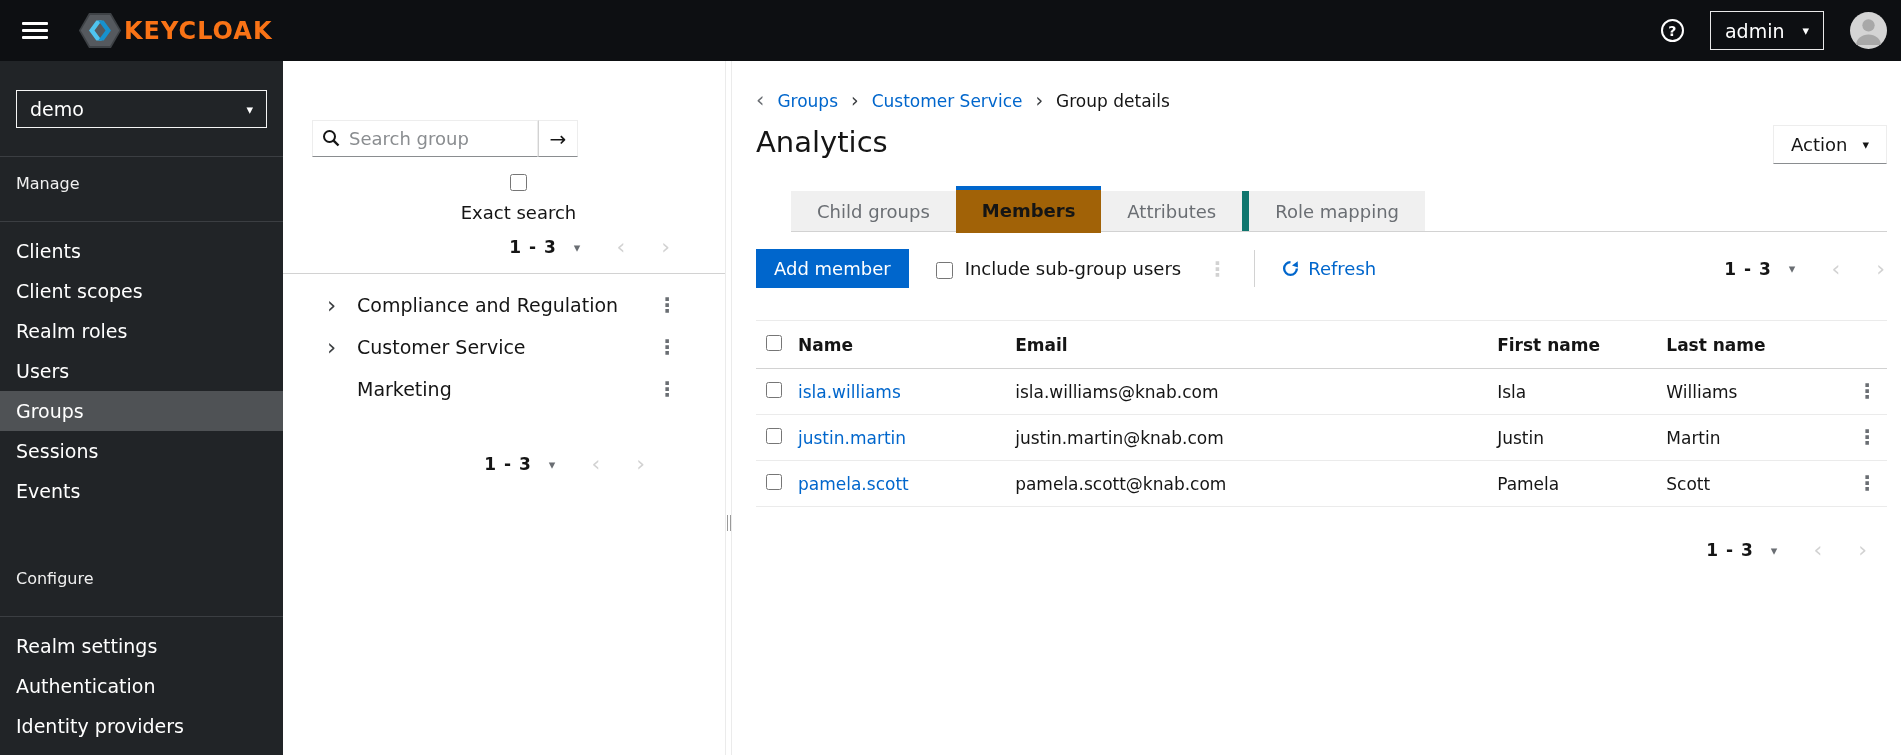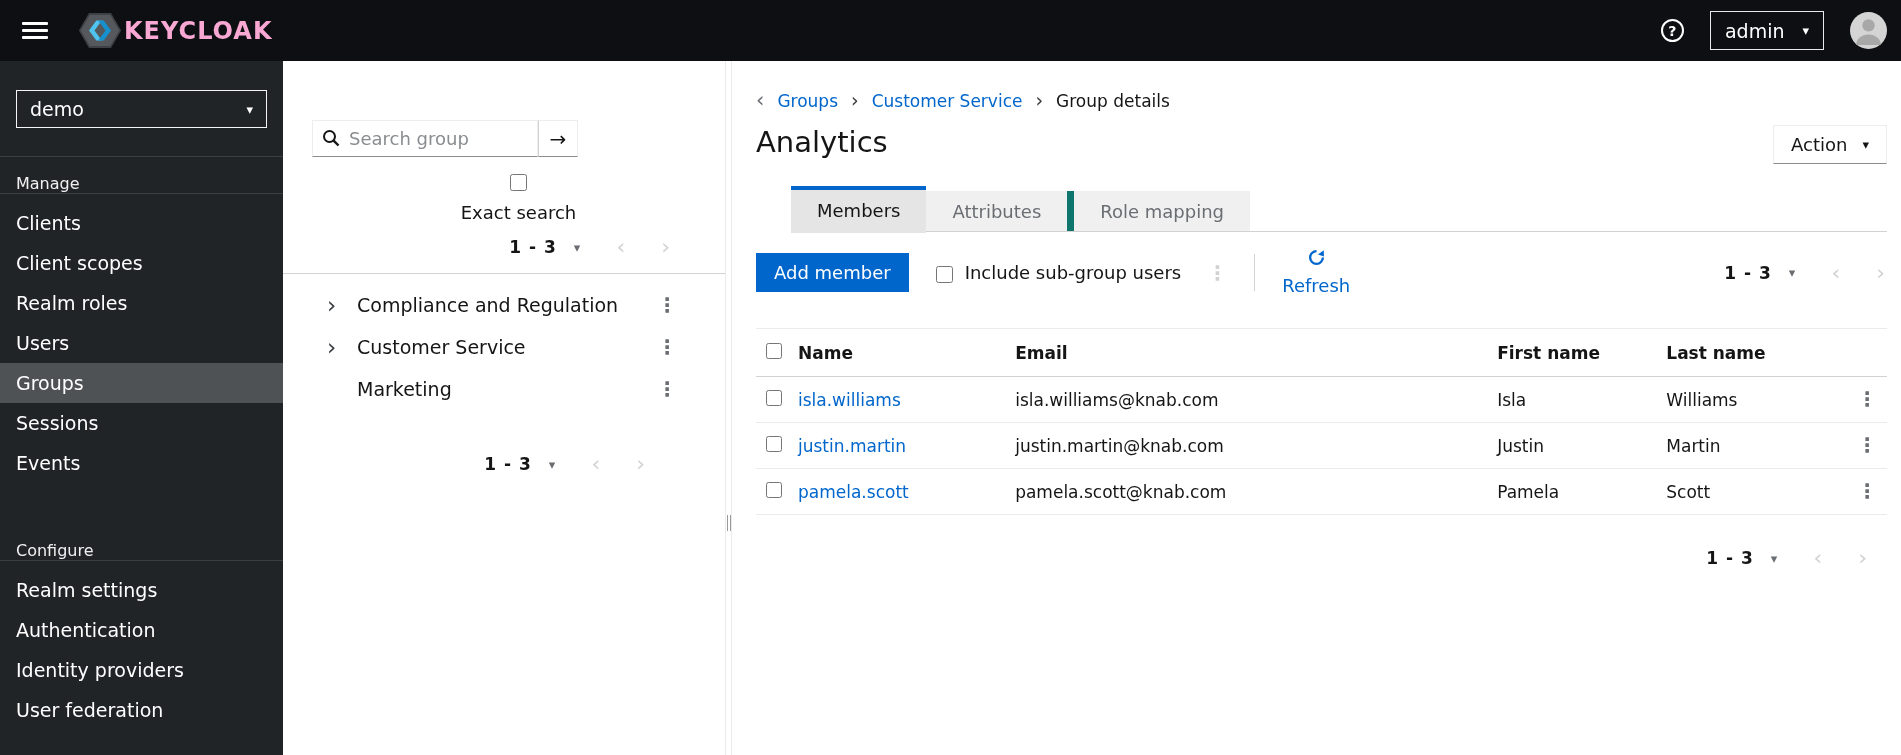--- a/index.html
+++ b/index.html
@@ -10,21 +10,21 @@
   }
 
   
   .masthead {
     height:61px; background:#0d0f12; display:flex; align-items:center;
     padding:0 14px; color:#fff;
   }
   .hamburger { width:26px; cursor:pointer; margin-left:8px; }
   .hamburger span { display:block; height:3px; background:#fff; margin:4px 0; border-radius:1px; }
   .brand { display:flex; align-items:center; margin-left:30px; gap:2px; }
-  .brand-text { font-size:24px; font-weight:bold; color:#f9a8d4; letter-spacing:1px; }
+  .brand-text { font-size:24px; font-weight:bold; color:#f97316; letter-spacing:1px; }
   .mast-right { margin-left:auto; display:flex; align-items:center; gap:26px; }
   .help-icon {
     width:23px; height:23px; border:2px solid #fff; border-radius:50%;
     display:flex; align-items:center; justify-content:center;
     font-size:14px; font-weight:bold; cursor:pointer;
   }
   .user-menu {
     border:1px solid #e9e9e9; height:39px; padding:0 14px; display:flex;
     align-items:center; gap:18px; font-size:19px; cursor:pointer;
   }
@@ -35,21 +35,21 @@
   .app { display:flex; height:694px; }
 
   
   .sidebar { width:283px; background:#212427; color:#fff; flex-shrink:0; }
   .realm-section { padding:29px 16px 28px; border-bottom:1px solid #3b3e42; }
   .realm-selector {
     border:1px solid #f5f5f5; height:38px; display:flex; align-items:center;
     justify-content:space-between; padding:0 13px; font-size:19px; cursor:pointer;
   }
   .nav-section-title {
-    padding:17px 16px 0; font-size:16px; color:#f0f0f0;
+    padding:17px 16px 28px; font-size:16px; color:#f0f0f0;
     border-bottom:1px solid #3b3e42;
   }
   .nav-section-title.configure { margin-top:41px; }
   .nav-list { padding-top:9px; }
   .nav-item { height:40px; line-height:40px; padding-left:16px; font-size:19px; cursor:pointer; }
   .nav-item.selected { background:#4f5255; }
 
   
   .groups-panel { width:442px; flex-shrink:0; background:#fff; }
   .search-row { margin:59px 0 0 29px; display:flex; width:266px; height:37px; }
@@ -112,34 +112,34 @@
   }
   .action-btn .caret { color:#151515; }
 
   .tabs { margin:22px 0 0 35px; display:flex; align-items:flex-end; border-bottom:1px solid #d2d2d2; }
   .tab {
     height:40px; padding:0 26px; display:flex; align-items:center;
     font-size:18px; color:#6a6e73; background:#f0f0f0; cursor:pointer;
   }
   .tab + .tab { border-left:7px solid #0f766e; }
   .tab.active {
-    background:#e5e5e5; color:#151515; border-top:4px solid #0066cc;
-    height:47px; margin-bottom:-2px; border-left:none; padding-bottom:2px;
+    background:#a16207; color:#151515; border-top:4px solid #0066cc;
+    height:47px; margin-bottom:-2px; border-left:none; padding-bottom:2px;font-weight:bold;
   }
   .tab.active + .tab { border-left:none; }
 
   .toolbar { margin-top:17px; display:flex; align-items:center; }
   .btn-primary {
     background:#0066cc; color:#fff; border:none; font-family:inherit;
     font-size:18px; padding:9px 18px; cursor:pointer;
   }
   .include-group { display:flex; align-items:flex-end; gap:12px; margin-left:27px; font-size:18px; }
   .toolbar-kebab { margin-left:26px; color:#d2d2d2; }
   .vdivider { width:1px; height:37px; background:#d2d2d2; margin-left:27px; }
-  .refresh { margin-left:27px; display:flex; align-items:center; gap:9px; color:#0066cc; font-size:18px; cursor:pointer;flex-direction:column; }
+  .refresh { margin-left:27px; display:flex; align-items:center; gap:9px; color:#0066cc; font-size:18px; cursor:pointer; }
   .toolbar-pagination { margin-left:auto; margin-right:2px; }
 
   table.members { margin-top:32px; width:100%; border-collapse:collapse; border-top:1px solid #ebebeb; }
   table.members th {
     text-align:left; font-size:17px; font-weight:bold; padding:14px 8px 13px;
     border-bottom:1px solid #d2d2d2;
   }
   table.members td { padding:12px 8px; border-bottom:1px solid #ebebeb; font-size:17px; }
   .cell-check { width:34px; padding-left:10px !important; }
   table.members input[type="checkbox"] { width:16px; height:16px; }
@@ -283,20 +283,21 @@
 
     <div class="title-row">
       <h1 class="page-title">Analytics</h1>
       <button class="action-btn">
         <span>Action</span>
         <span class="caret">▾</span>
       </button>
     </div>
 
     <div class="tabs">
+      <div class="tab">Child groups</div>
       <div class="tab active">Members</div>
       <div class="tab">Attributes</div>
       <div class="tab">Role mapping</div>
     </div>
 
     <div class="toolbar">
       <button class="btn-primary">Add member</button>
       <label class="include-group">
         <input type="checkbox" style="">
         <span>Include sub-group users</span>

